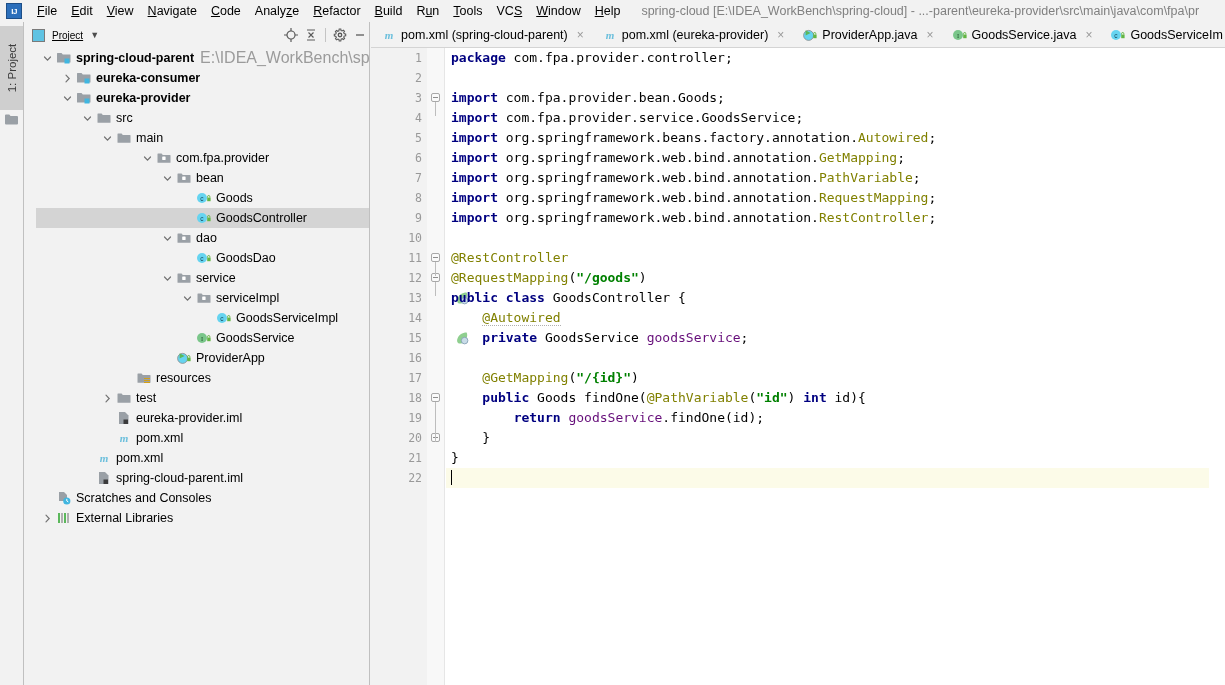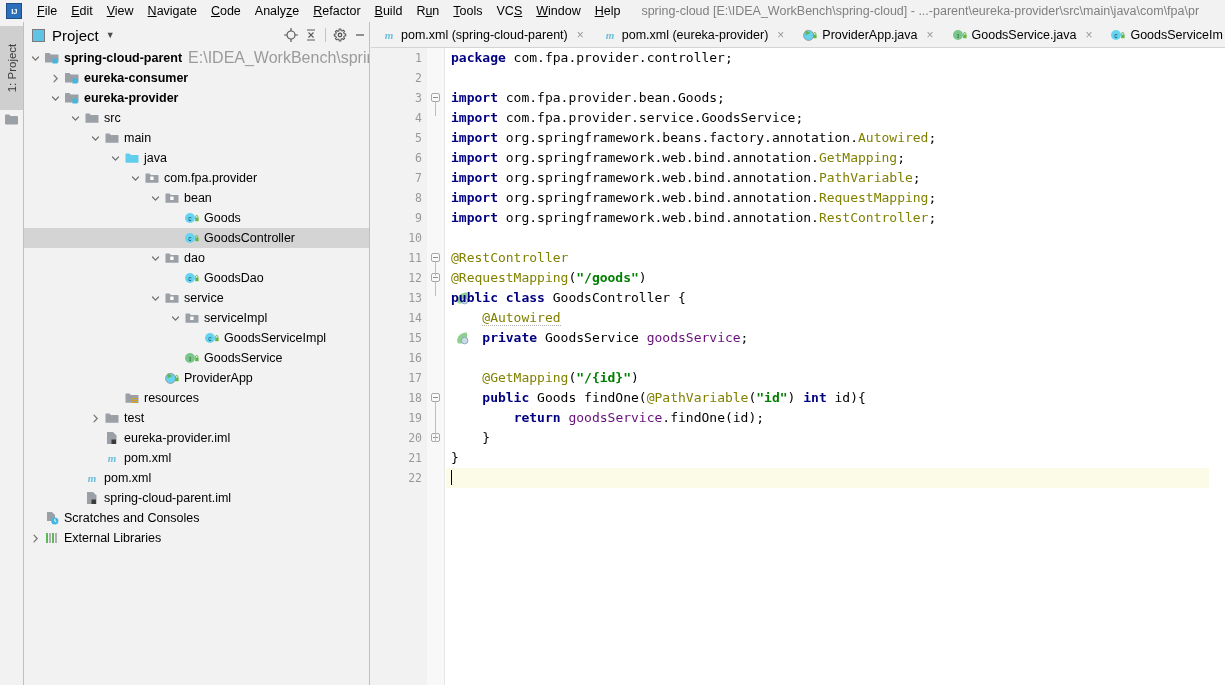--- a/index.html
+++ b/index.html
@@ -63,33 +63,33 @@
     overflow: hidden;
   }
   #project-header {
     position: absolute; left: 0; top: 0; width: 346px; height: 26px;
     display: flex; align-items: center; padding-left: 8px;
   }
   #project-header .window-icon {
     width: 13px; height: 13px; background: #5fc3e3;
     border: 1px solid #7a7a7a; margin-right: 7px; flex: none;
   }
-  #project-header .title { font-size: 15px; color: #000; }
+  #project-header .title { font-size: 10px; color: #000; text-decoration: underline; }
   #project-header .chev {
     margin-left: 7px; color: #4d4d4d; font-size: 9px;
   }
   #project-header .spacer { flex: 1; }
   .hdr-icon {
     width: 20px; height: 20px; display: flex; align-items: center;
     justify-content: center; flex: none; color: #5a5a5a;
   }
   .hdr-sep { width: 1px; height: 14px; background: #c4c4c4; margin: 0 4px; flex: none; }
 
   #tree {
-    position: absolute; left: 0; top: 26px; width: 346px; height: 637px;
+    position: absolute; left: 12px; top: 26px; width: 346px; height: 637px;
     overflow: hidden;
   }
   .row {
     position: relative; height: 20px; display: flex; align-items: center;
     white-space: nowrap; font-size: 12.5px; color: #000;
   }
   .row.sel { background: #d4d4d4; }
   .arrow {
     width: 11px; height: 11px; flex: none; margin-right: 3px;
     position: relative; color: #737373;
@@ -293,32 +293,20 @@
           <svg width="11" height="11" viewBox="0 0 11 11">
             <path d="M2.5 4l3 3.2L8.5 4" fill="none" stroke="#737373" stroke-width="1.2" stroke-linecap="round"></path>
           </svg>
         </span>
         <span class="ticon"><svg width="16" height="16" viewBox="0 0 16 16">
             <path d="M1.5 4A.5.5 0 012 3.5h3.6L6.8 5H14a.5.5 0 01.5.5v6.8a.5.5 0 01-.5.5H2a.5.5 0 01-.5-.5z" fill="#9aa0a6"></path>
           </svg></span>
         <span class="tlabel">main</span>
       </div>
       <div class="row">
-        <span style="width: 86px; flex: 0 0 auto;"></span>
-        <span class="arrow">
-          <svg width="11" height="11" viewBox="0 0 11 11">
-            <path d="M2.5 4l3 3.2L8.5 4" fill="none" stroke="#737373" stroke-width="1.2" stroke-linecap="round"></path>
-          </svg>
-        </span>
-        <span class="ticon"><svg width="16" height="16" viewBox="0 0 16 16">
-            <path d="M1.5 4A.5.5 0 012 3.5h3.6L6.8 5H14a.5.5 0 01.5.5v6.8a.5.5 0 01-.5.5H2a.5.5 0 01-.5-.5z" fill="#61cdec"></path>
-          </svg></span>
-        <span class="tlabel">java</span>
-      </div>
-      <div class="row">
         <span style="width: 106px; flex: 0 0 auto;"></span>
         <span class="arrow">
           <svg width="11" height="11" viewBox="0 0 11 11">
             <path d="M2.5 4l3 3.2L8.5 4" fill="none" stroke="#737373" stroke-width="1.2" stroke-linecap="round"></path>
           </svg>
         </span>
         <span class="ticon"><svg width="16" height="16" viewBox="0 0 16 16">
             <path d="M1.5 4A.5.5 0 012 3.5h3.6L6.8 5H14a.5.5 0 01.5.5v6.8a.5.5 0 01-.5.5H2a.5.5 0 01-.5-.5z" fill="#9aa0a6"></path>
             <rect x="6.2" y="6.6" width="3.4" height="3.4" rx="0.4" fill="#ffffff"></rect>
           </svg></span>

